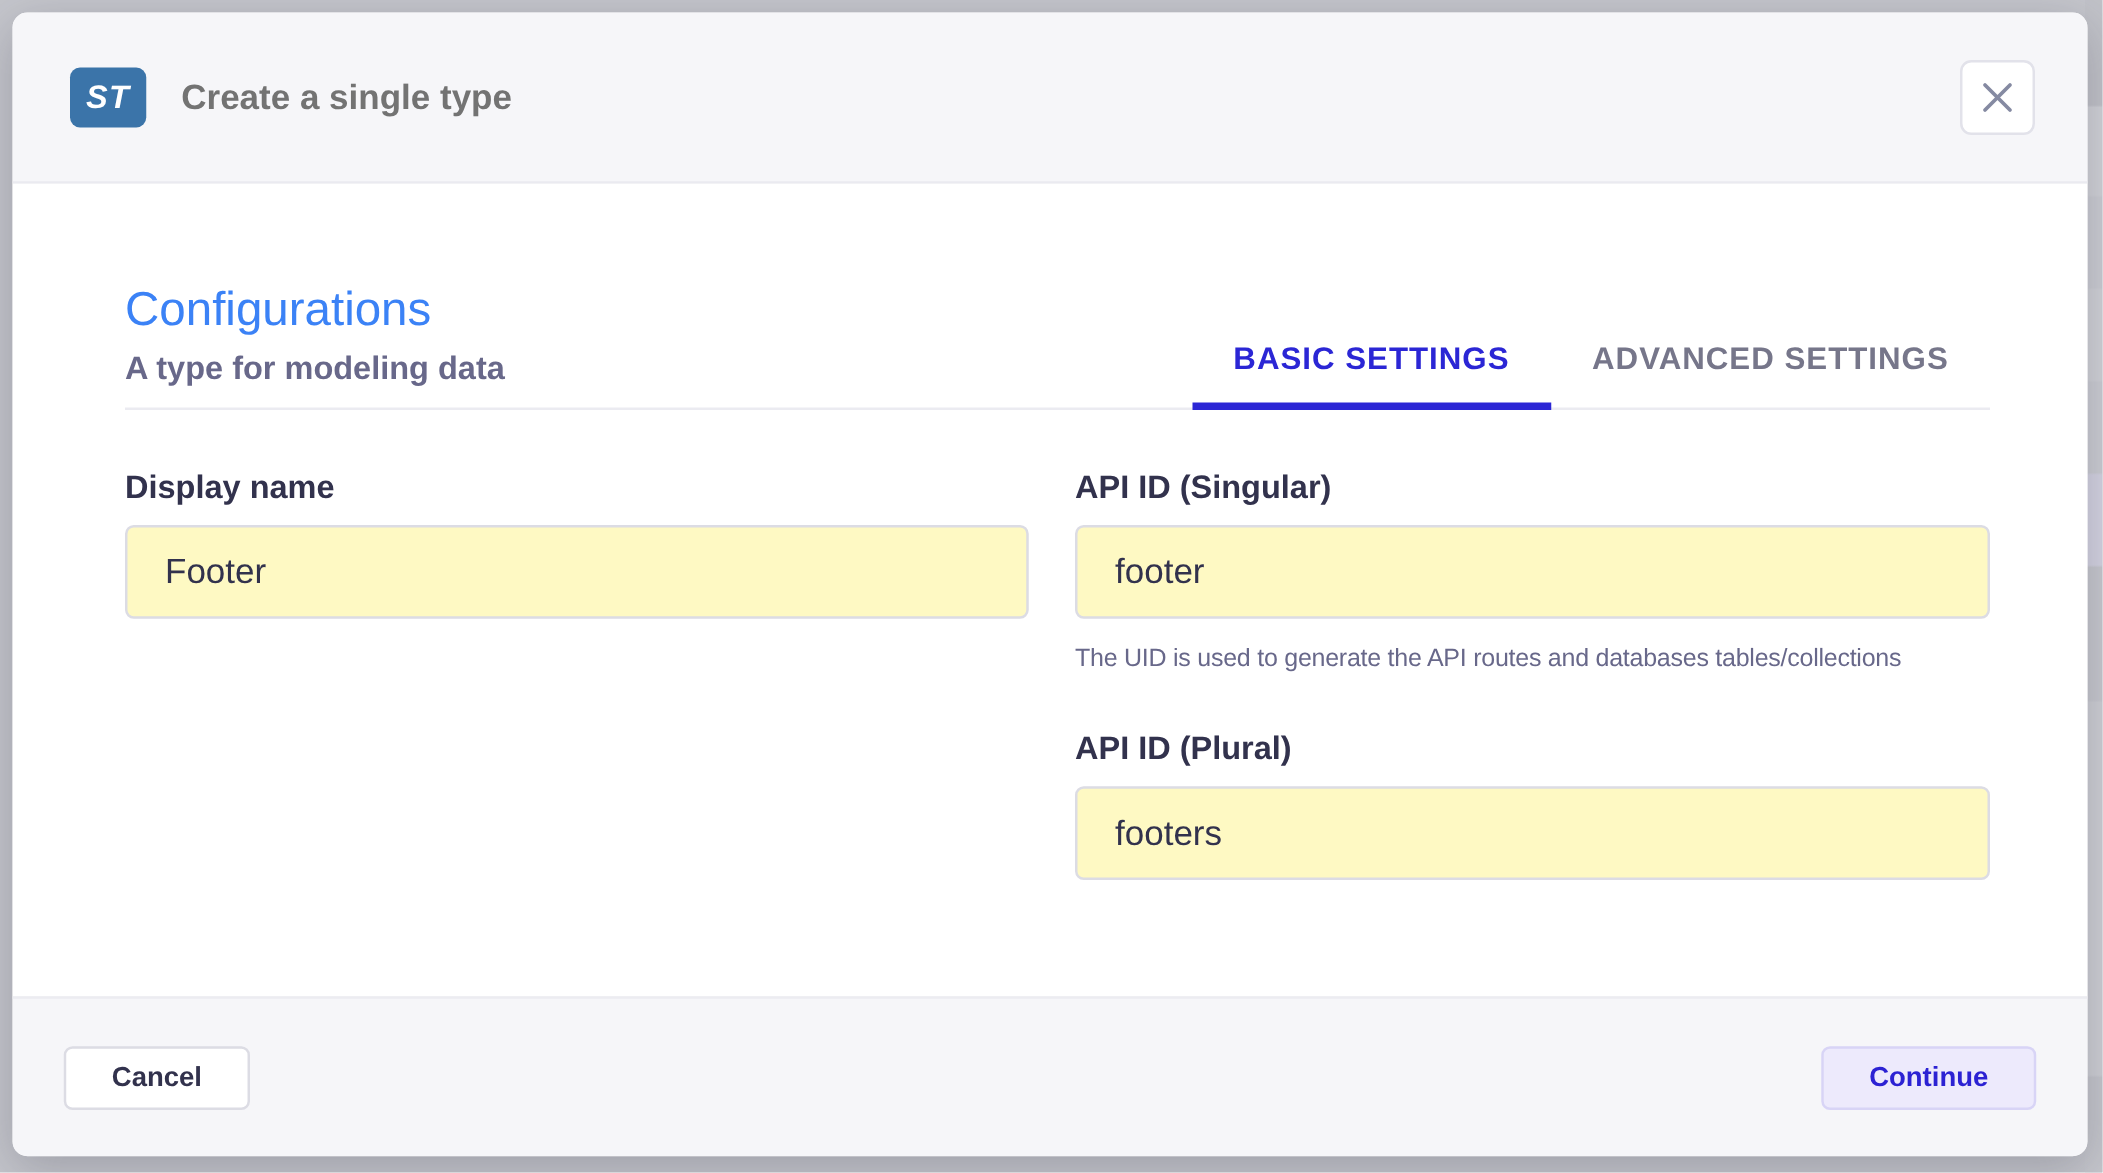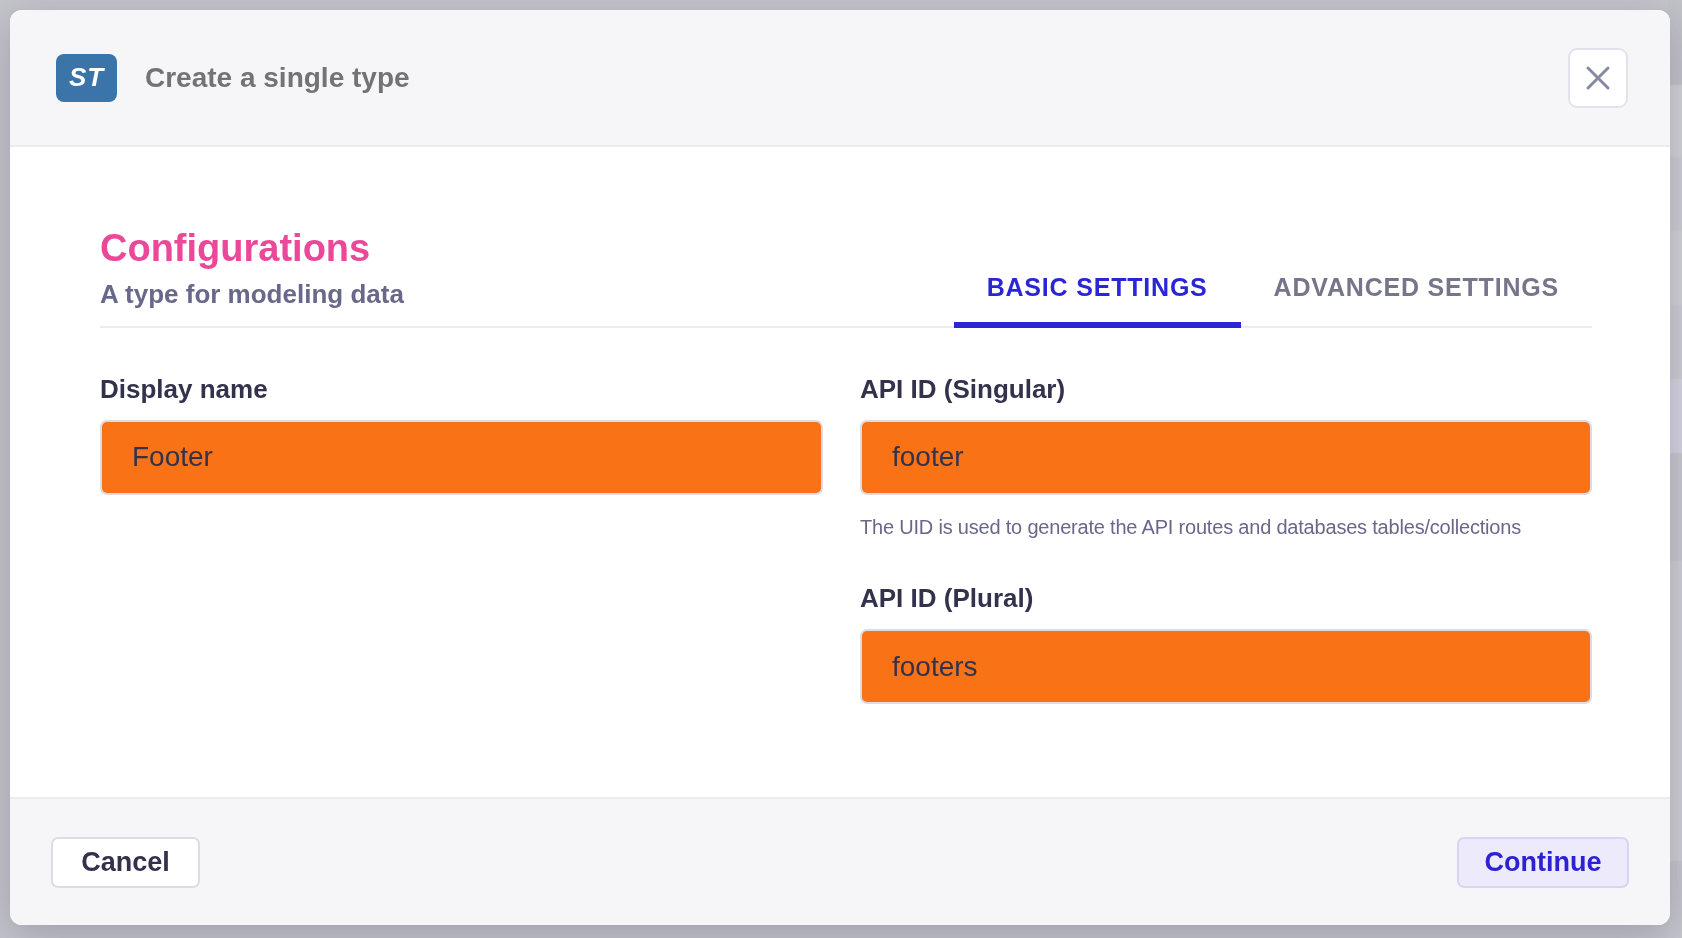--- a/index.html
+++ b/index.html
@@ -76,21 +76,21 @@
   
   .modal-body { flex: 1; background: #ffffff; }
 
   .config-row {
     display: flex; align-items: flex-end; justify-content: space-between;
     margin: 80px 78px 0 90px;
     border-bottom: 2px solid #ebebf1;
   }
   .config-titles { padding-bottom: 16px; }
   .config-heading {
-    font-size: 38px; font-weight: bold; color: #ec4899;
+    font-size: 38px; font-weight: normal; color: #3b82f6;
     line-height: 1.15;
   }
   .config-subtitle {
     margin-top: 8px;
     font-size: 26px; color: #68688a; font-weight: bold;
   }
   .tabs { display: flex; align-items: flex-end; }
   .tab {
     padding: 0 33px 20px 33px;
     margin-bottom: -2px;
@@ -111,21 +111,21 @@
   .col-left  { width: 723px; flex: none; }
   .col-right { width: 732px; flex: none; }
   .field-label {
     font-size: 26px; font-weight: bold; color: #32324d;
     margin-bottom: 15px;
   }
   .text-input {
     width: 100%; height: 75px;
     border: 2px solid #dcdce4;
     border-radius: 7px;
-    background: #f97316;
+    background: #fef9c3;
     font-family: "Liberation Sans", sans-serif;
     font-size: 28px; color: #32324d;
     padding: 0 30px;
     outline: none;
   }
   .helper-text {
     margin-top: 20px;
     font-size: 20px; line-height: 1.24;
     color: #68688a;
     letter-spacing: -0.2px;
@@ -139,21 +139,21 @@
     height: 128px;
     background: #f6f6f9;
     border-top: 2px solid #ececf1;
     display: flex; align-items: center; justify-content: space-between;
     padding: 0 41px;
   }
   .btn {
     height: 51px;
     border-radius: 7px;
     font-family: "Liberation Sans", sans-serif;
-    font-size: 27px; font-weight: bold;
+    font-size: 22px; font-weight: bold;
     cursor: pointer;
     display: flex; align-items: center; justify-content: center;
   }
   .btn-cancel {
     width: 149px;
     background: #ffffff;
     border: 2px solid #dcdce4;
     color: #32324d;
   }
   .btn-continue {

